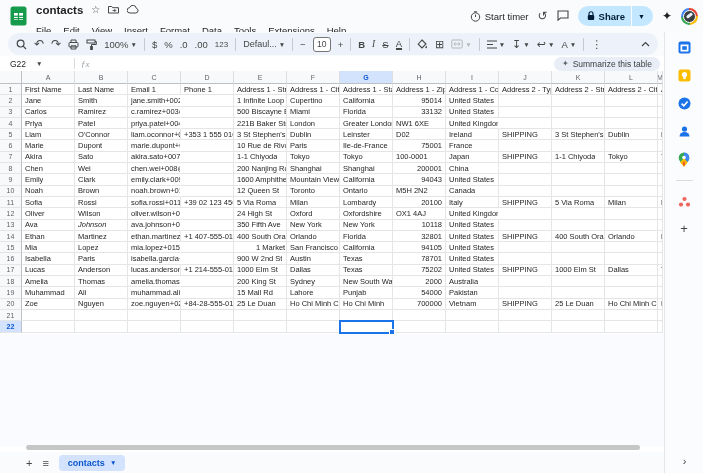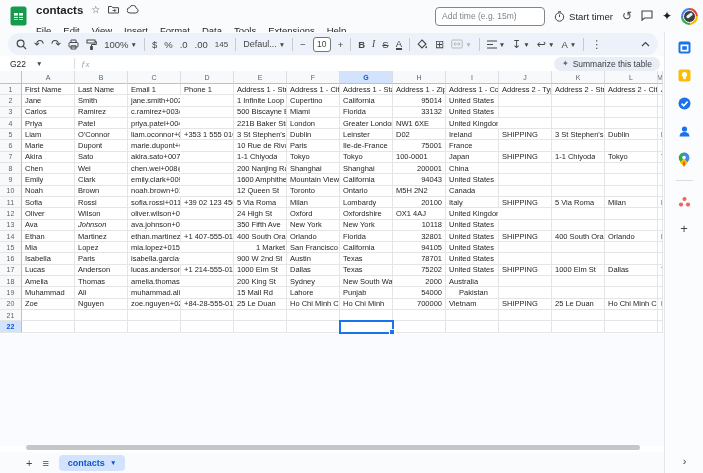--- a/index.html
+++ b/index.html
@@ -132,35 +132,43 @@
           <span class="menu">View</span>
           <span class="menu">Insert</span>
           <span class="menu">Format</span>
           <span class="menu">Data</span>
           <span class="menu">Tools</span>
           <span class="menu">Extensions</span>
           <span class="menu">Help</span>
         </nav>
     </div>
     <div class="header-right">
-      <input class="time-input" placeholder="Add time (e.g. 15m)" style="">
       <span class="timer-btn">
         <svg width="11" height="11" viewBox="0 0 11 11" fill="none" stroke="#444746" stroke-width="1">
             <circle cx="5.5" cy="6" r="4.2"></circle>
             <path d="M5.5 3.6 v2.4"></path>
             <path d="M4 0.8 h3"></path>
           </svg>
         <span>Start timer</span>
       </span>
       <span class="hist">↺</span>
       <span>
         <svg width="12" height="11" viewBox="0 0 12 11" fill="none" stroke="#444746" stroke-width="1.1">
             <path d="M1 1 h10 v7 h-7.5 L1 10.2 z"></path>
           </svg>
       </span>
+      <div class="share-pill">
+        <svg width="8" height="10" viewBox="0 0 8 10" fill="none" stroke="#001d35" stroke-width="1.1">
+            <rect x="0.8" y="4" width="6.4" height="5" rx="1" fill="#001d35" stroke="none"></rect>
+            <path d="M2 4 V2.8 a2 2 0 0 1 4 0 V4"></path>
+          </svg>
+        <span class="lbl">Share</span>
+        <span class="share-sep"></span>
+        <span class="share-caret">▼</span>
+      </div>
       <span class="spark">✦</span>
       <div class="avatar">
           <div class="in"></div>
         </div>
     </div>
   </header>
 
   <div class="toolbar-wrap">
     <div class="toolbar">
       <span class="ti">
@@ -186,21 +194,21 @@
       </span>
       <span class="ti">
           <span>100%</span> 
           <span class="caret">▼</span>
         </span>
       <span class="tsep"></span>
       <span class="ti">$</span>
       <span class="ti">%</span>
       <span class="ti">.0</span>
       <span class="ti">.00</span>
-      <span class="ti" style="font-size:8px;">145</span>
+      <span class="ti" style="font-size:8px;">123</span>
       <span class="tsep"></span>
       <span class="ti fontbox">
           <span>Defaul...</span> 
           <span class="caret">▼</span>
         </span>
       <span class="tsep"></span>
       <span class="ti">−</span>
       <span class="sizebox">10</span>
       <span class="ti">+</span>
       <span class="tsep"></span>
@@ -933,21 +941,21 @@
         </div>
         <div class="g-cell" style="width: 53px;">
           <span class="txt" style="max-width: 49px;">Lahore</span>
         </div>
         <div class="g-cell" style="width: 53px;">
           <span class="txt" style="max-width: 49px;">Punjab</span>
         </div>
         <div class="g-cell num" style="width: 53px;">
           <span class="txt" style="width: 47px;">54000</span>
         </div>
-        <div class="g-cell" style="width: 53px; justify-content: center;">
+        <div class="g-cell" style="width: 53px;">
           <span class="txt" style="max-width: 49px;">Pakistan</span>
         </div>
         <div class="g-cell" style="width: 53px;"></div>
         <div class="g-cell" style="width: 53px;"></div>
         <div class="g-cell" style="width: 53px;"></div>
         <div class="g-cell" style="width: 5px;"></div>
       </div>
       <div class="g-row">
         <div class="g-num">20</div>
         <div class="g-cell" style="width: 53px;">

